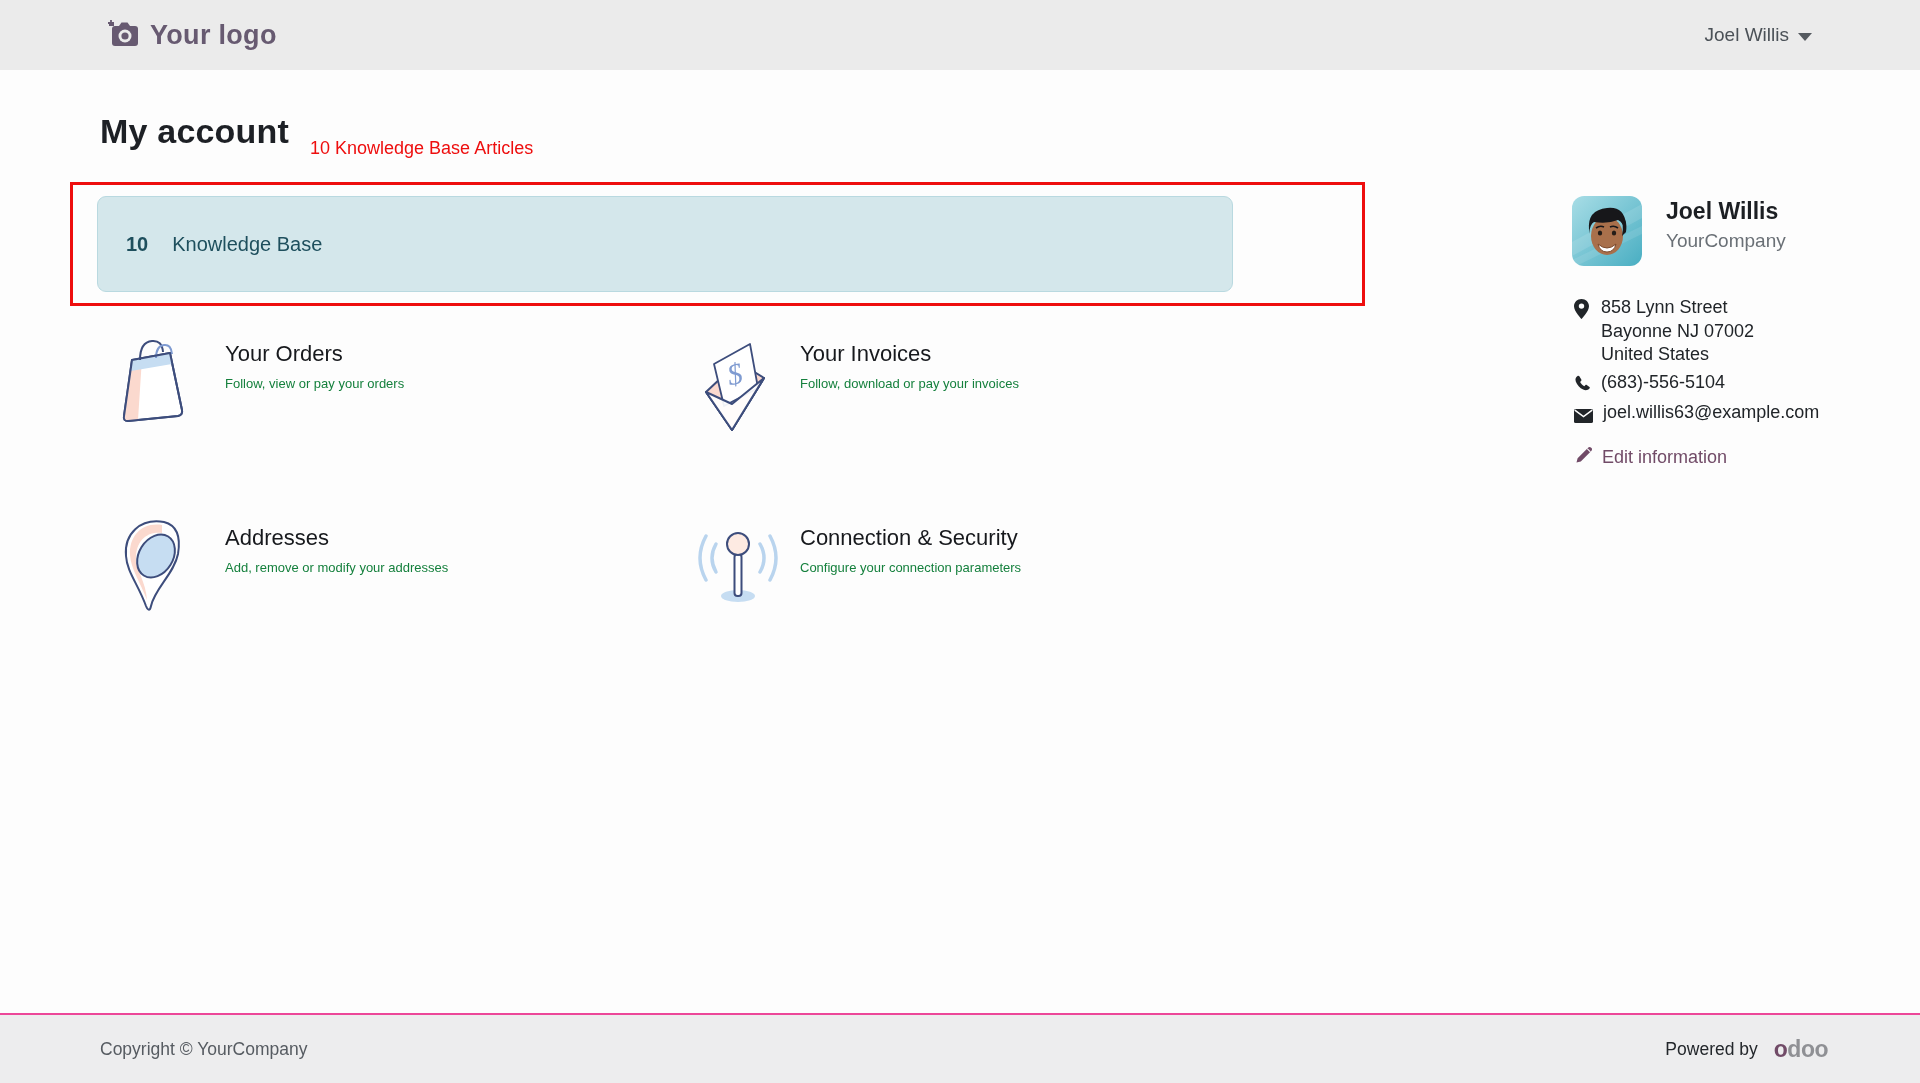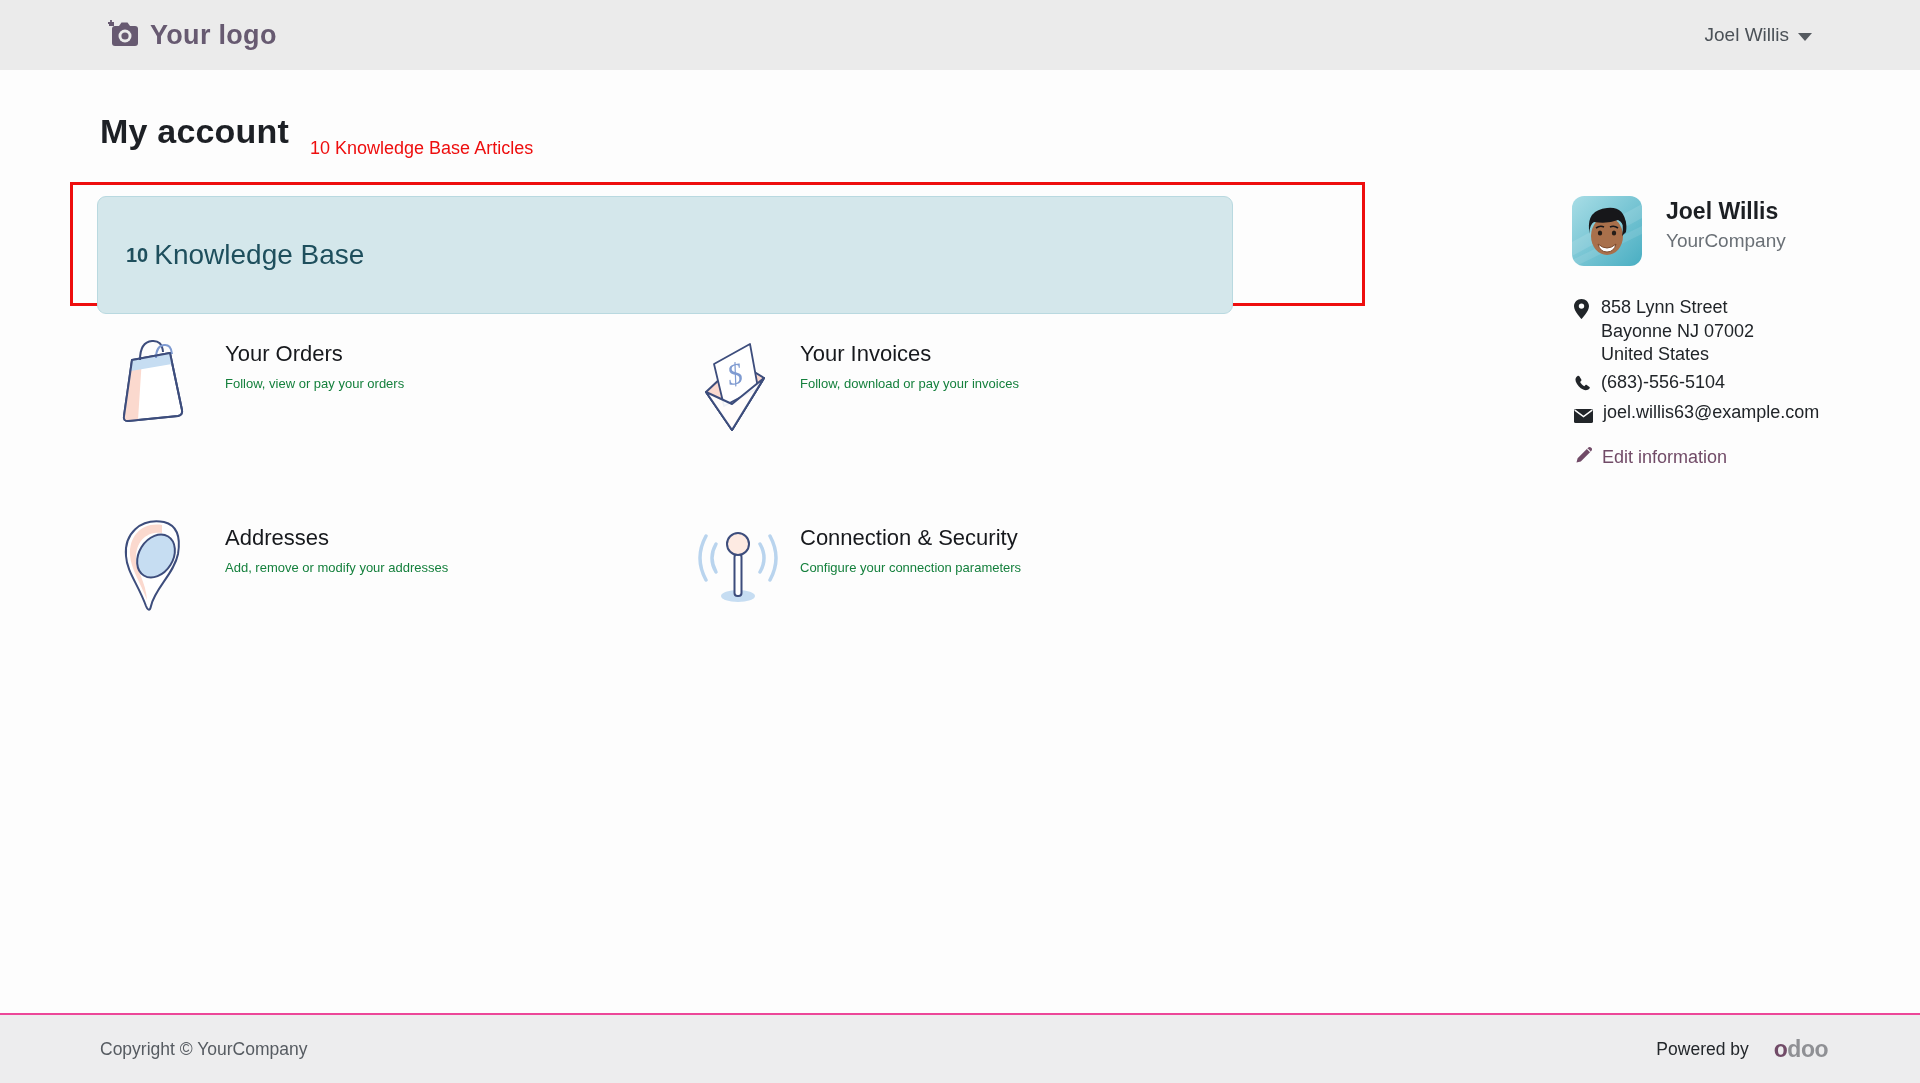--- a/index.html
+++ b/index.html
@@ -29,26 +29,26 @@
   }
   .annotation-label {
     position:absolute; left:310px; top:138px;
     font-size:18px; color:#ee0e0e;
   }
   .annotation-rect {
     position:absolute; left:70px; top:182px; width:1295px; height:124px;
     border:3px solid #ee0e0e; pointer-events:none;
   }
   .kb-card {
-    position:absolute; left:97px; top:196px; width:1136px; height:118px;
+    position:absolute; left:97px; top:196px; width:1136px; height:96px;
     background:#d4e7eb; border:1px solid #b9d9e0; border-radius:9px;
-    display:flex; align-items:center; padding:12px 28px; gap:6px; cursor:pointer;
+    display:flex; align-items:center; padding:12px 28px; gap:24px; cursor:pointer;
   }
   .kb-count { font-size:20px; font-weight:bold; color:#1e4f5d; }
-  .kb-label { font-size:28px; color:#1e4f5d;text-align:right; }
+  .kb-label { font-size:20px; color:#1e4f5d;text-align:right; }
 
   .feature { position:absolute; width:540px; cursor:pointer; }
   .feature .f-icon { position:absolute; left:0; top:0; }
   .feature .f-text { position:absolute; left:0; }
   .f-title { font-size:22px; font-weight:500; color:#17191d; }
   .f-sub { font-size:13px; color:#15803d; margin-top:9px; }
 
   
   .avatar {
     position:absolute; left:1572px; top:196px; width:70px; height:70px;
@@ -66,21 +66,21 @@
     font-size:18px; color:#714B67; cursor:pointer;
   }
 
   
   .footer {
     position:absolute; left:0; top:1013px; width:1920px; height:70px;
     background:#ededee; border-top:2px solid #ec4899;
     display:flex; align-items:center; justify-content:space-between; padding:0 92px 0 100px;
   }
   .copyright { font-size:17.5px; color:#565b61; }
-  .powered { display:flex; align-items:center; gap:25px; }
+  .powered { display:flex; align-items:center; gap:16px; }
   .powered-label { font-size:17.5px; color:#23272b; }
   .odoo-logo { font-size:23px; font-weight:bold; letter-spacing:-0.5px; cursor:pointer; }
   .odoo-o { color:#714B67; }
   .odoo-rest { color:#8f9094; }
 </style>
 </head>
 <body>
 
 <div class="screen">
 

